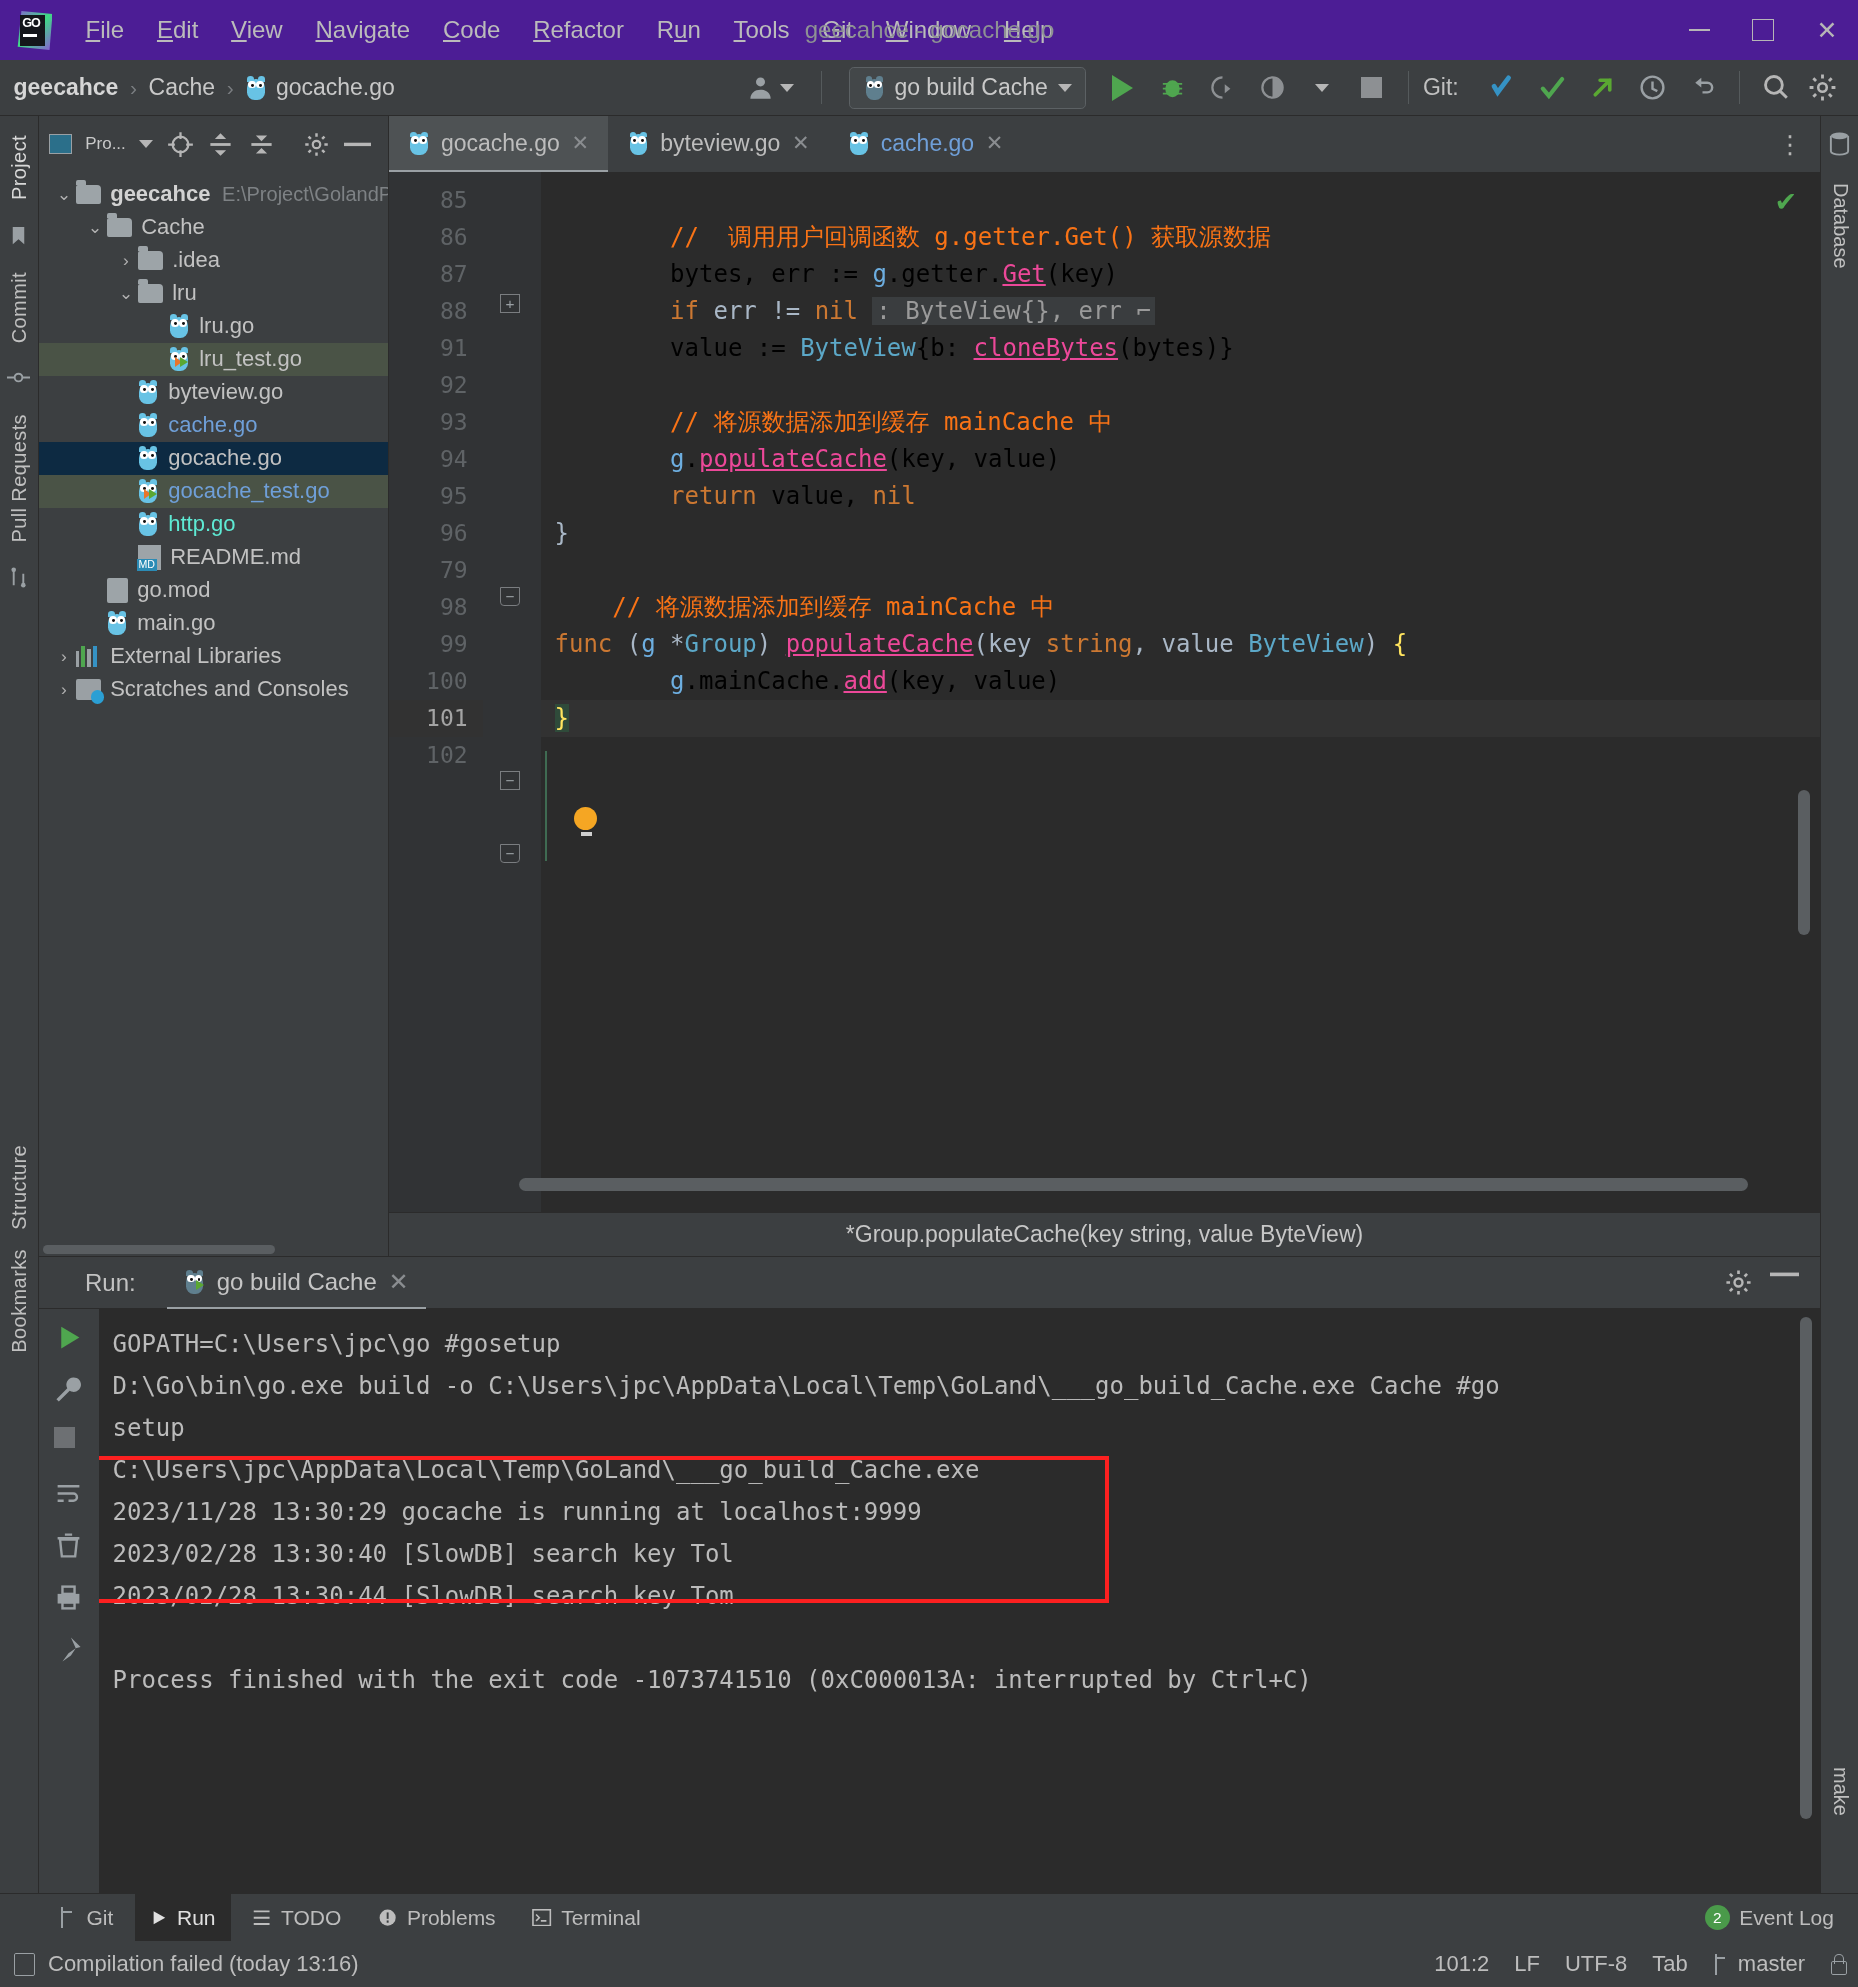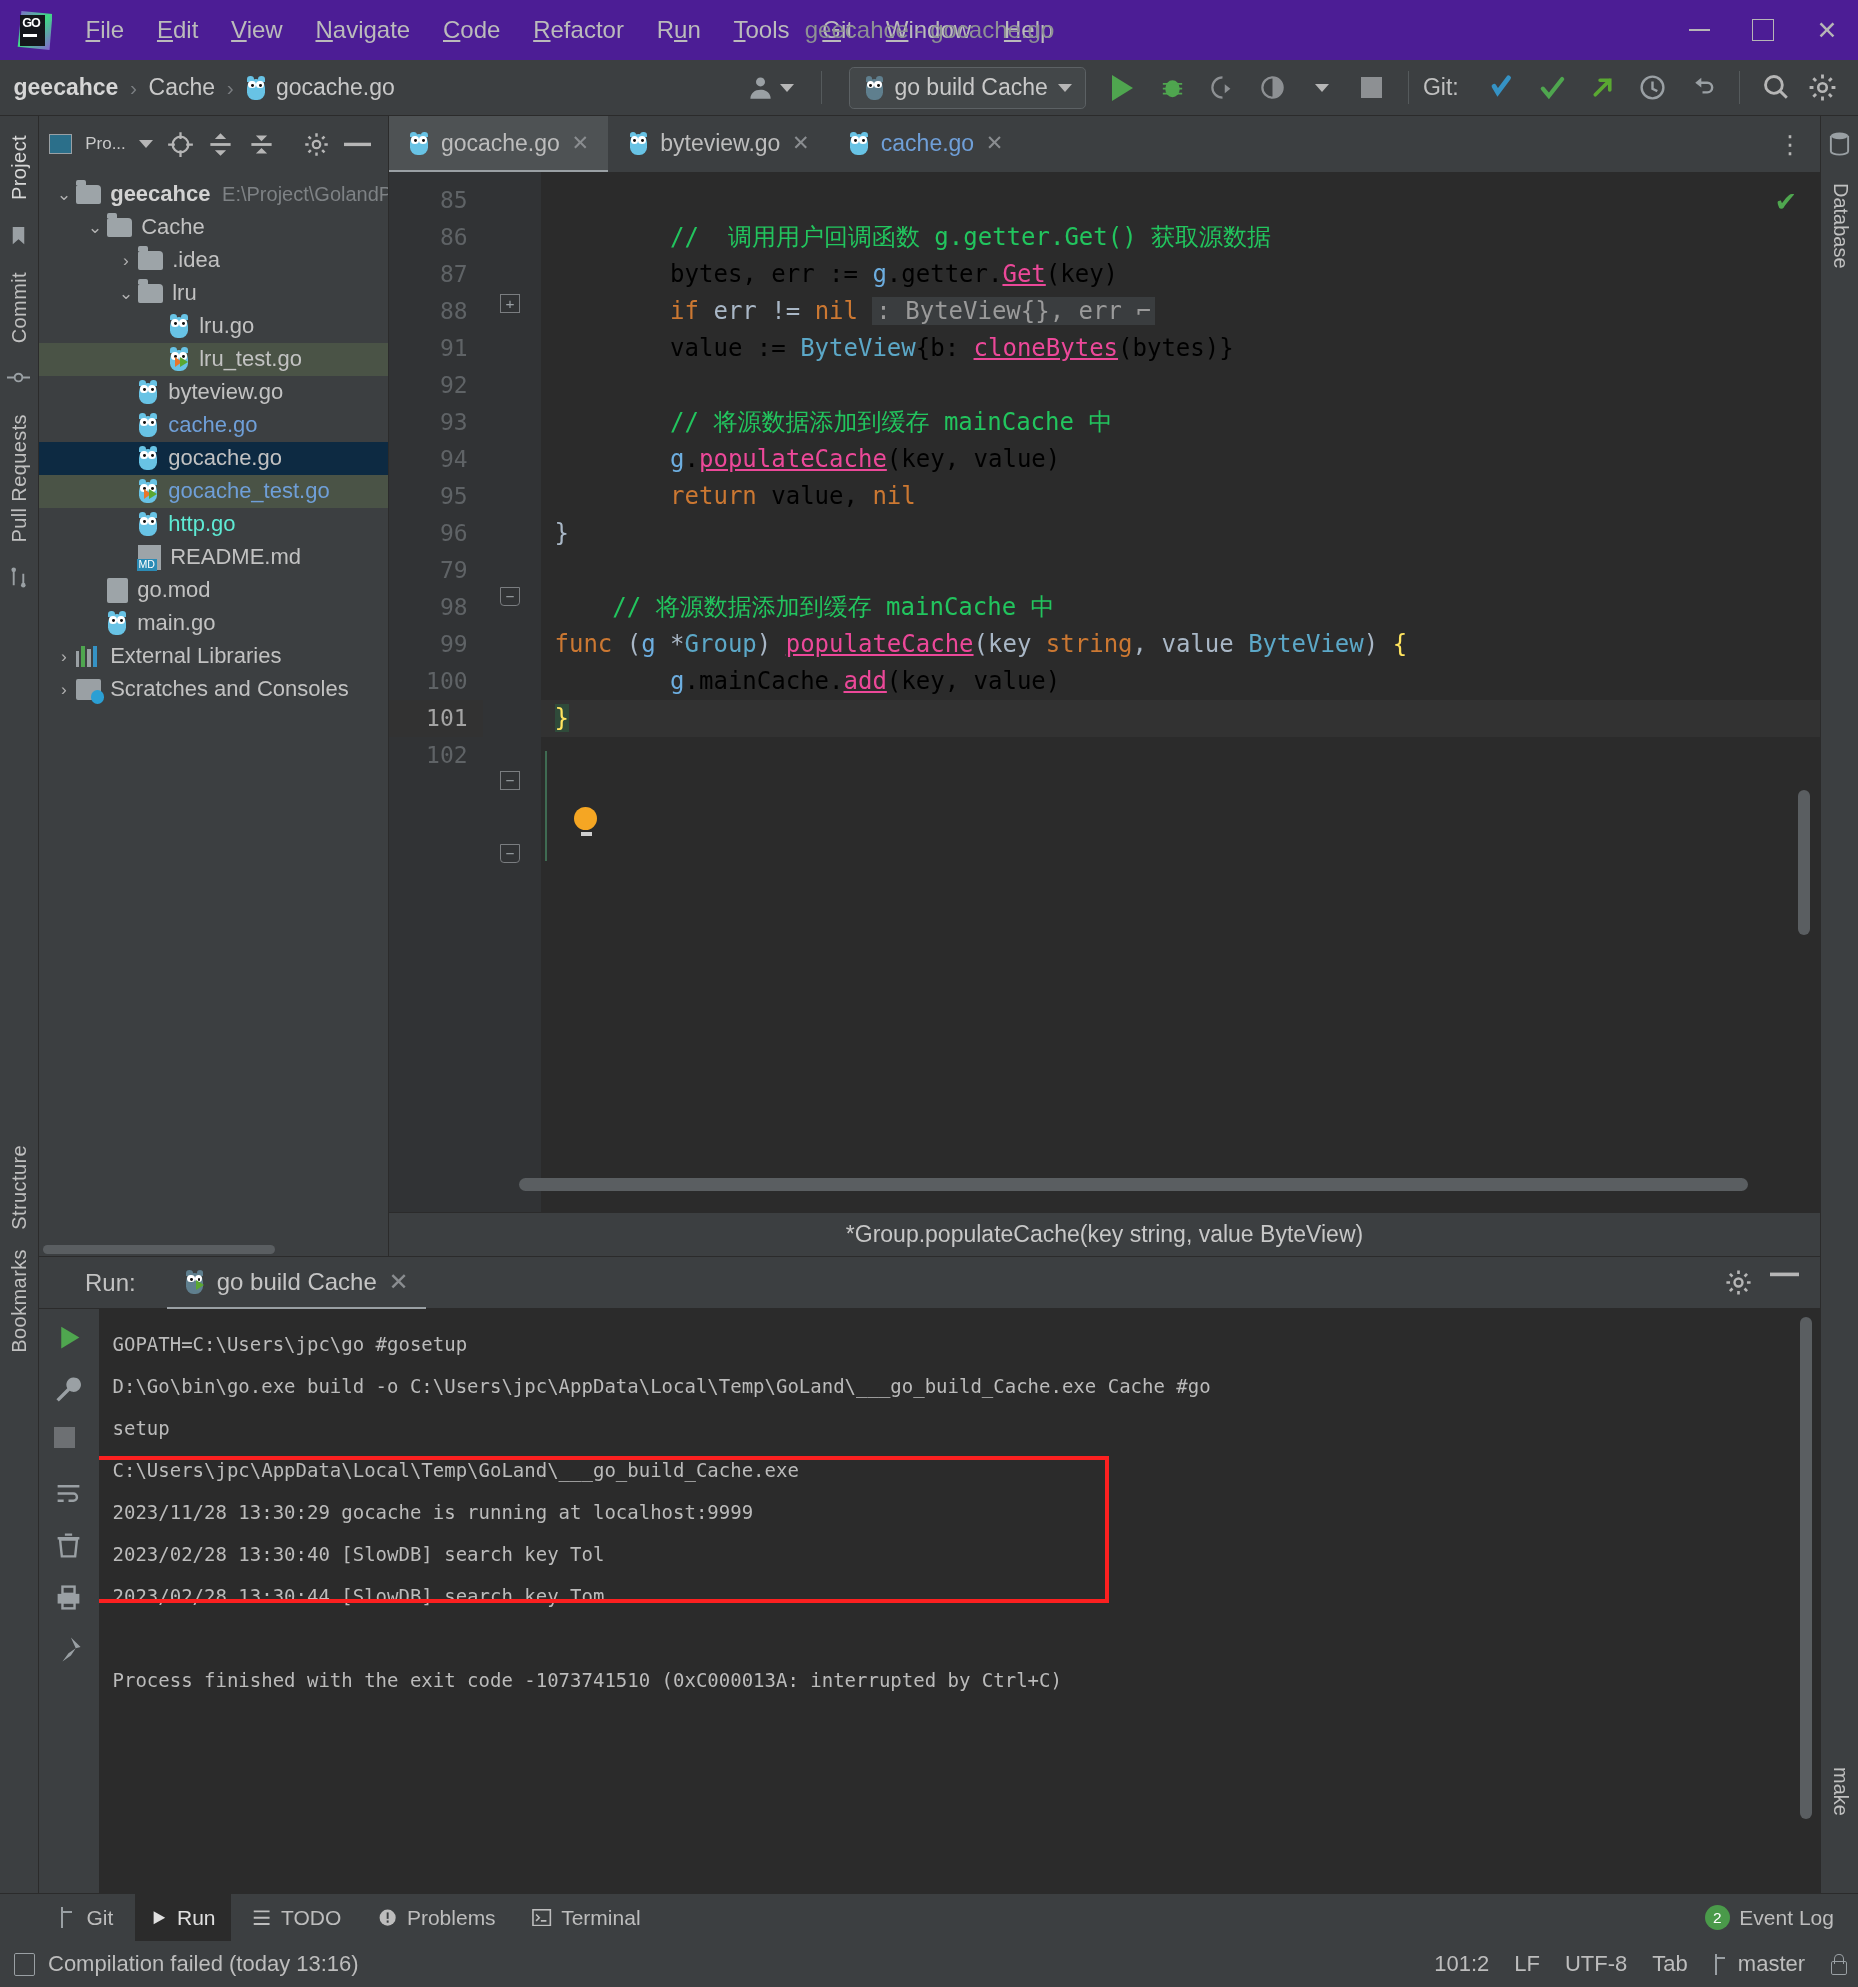--- a/index.html
+++ b/index.html
@@ -130,21 +130,21 @@
       color:#5f6366; font-size:23px; font-family:"DejaVu Sans Mono", monospace; }
   .gutter .ln{ height:37px; line-height:37px; padding-right:15.4px; }
   .gutter .ln.cur{ color:#a4a4a4; background:#323232;}
   .foldcol{ width:58px; flex:0 0 58px; background:#313335; padding-top:9.7px; position:relative; }
   .fold{ position:absolute; left:17.4px; width:19.3px; height:19.3px; border:1px solid #7a7d80; color:#9aa0a4;
      font-size:15.4px; line-height:17.4px; text-align:center; background:#313335;}
   .code{ flex:1 1 auto; padding-top:9.7px; font-family:"DejaVu Sans Mono", monospace; font-size:24px;
       position:relative; overflow:hidden;}
   .cl{ height:37px; line-height:37px; white-space:pre; padding-left:13.5px; }
   .cl.hl{ background:#323232; }
-  .c-cmt{color:#22c55e;} .c-kw{color:#cc7832;} .c-fn{color:#ec4899;text-decoration:underline;}
+  .c-cmt{color:#f97316;} .c-kw{color:#cc7832;} .c-fn{color:#ec4899;text-decoration:underline;}
   .c-typ{color:#5ca8c8;} .c-var{color:#a9b7c6;} .c-recv{color:#6daee0;}
   .c-punc{color:#a9b7c6;}
   .ghost{ background:#3a3d3f; color:#9a9a9a; padding:0 3.9px; }
   .cursor-brace{ background:#2f4b3a; color:#ffe45e; }
   .bulb{ position:absolute; width:25px;height:29px;}
   .bulb .b{width:23px;height:23px;border-radius:50%;background:#f5a623;}
   .bulb .s{width:11.6px;height:3.9px;background:#d0d0d0;margin:1.9px auto 0;}
   .indent-guide{ position:absolute; width:1.9px; background:#3f6b52; }
   .check-ok{ position:absolute; right:23px; top:13.5px; color:#4fa64f; font-size:27px;}
   .hscroll{ position:absolute; left:130px; right:72px; bottom:21px; height:12.6px; background:#5a5e61; border-radius:6.8px;}
@@ -160,21 +160,21 @@
   .run-head{ height:52px; display:flex; align-items:center; padding-left:46px; border-bottom:1px solid #2b2b2b;}
   .run-head .lbl{ color:#c2c2c2; font-size:24px; margin-right:31px;}
   .run-tab{ display:flex;align-items:center;gap:11.6px; padding:0 17.4px; height:52px;
       color:#c5c5c5; font-size:24px; border-bottom:2.9px solid #9aa0a4; background:#3c3f41;}
   .run-head .sp{ margin-left:auto; display:flex; gap:17.4px; padding-right:21px; color:#b6b6b6; font-size:25px;}
   .run-body{ flex:1 1 auto; display:flex; min-height:0; position:relative;}
   .run-rail{ width:60px; flex:0 0 60px; background:#3c3f41; padding-top:13.5px;
       display:flex; flex-direction:column; align-items:center; gap:21px;}
   .run-rail .ic{ width:31px;height:31px; }
   .console{ flex:1 1 auto; background:#2b2b2b; padding:13.5px 0 0 13.5px; position:relative; overflow:hidden;
-     font-family:"DejaVu Sans Mono", monospace; font-size:19px; color:#bbbbbb; }
+     font-family:"DejaVu Sans Mono", monospace; font-size:24px; color:#bbbbbb; }
   .console .ln{ height:42px; line-height:42px; white-space:pre; }
   .redbox{ position:absolute; left:-5.8px; top:147px; width:1016px; height:147px; border:4.8px solid #fc2020;}
   .console-scroll{ position:absolute; right:7.7px; top:7.7px; width:12.6px; height:502px; background:#5a5e61; border-radius:6.8px;}
 
   
   .rrail{ width:39px; flex:0 0 39px; background:#3c3f41; border-left:1px solid #2b2b2b;
      display:flex; flex-direction:column; align-items:center; padding-top:9.7px;}
   .rrail-v{ writing-mode:vertical-rl; color:#c0c0c0; font-size:20px; margin-top:13.5px; white-space:nowrap;}
 
   

